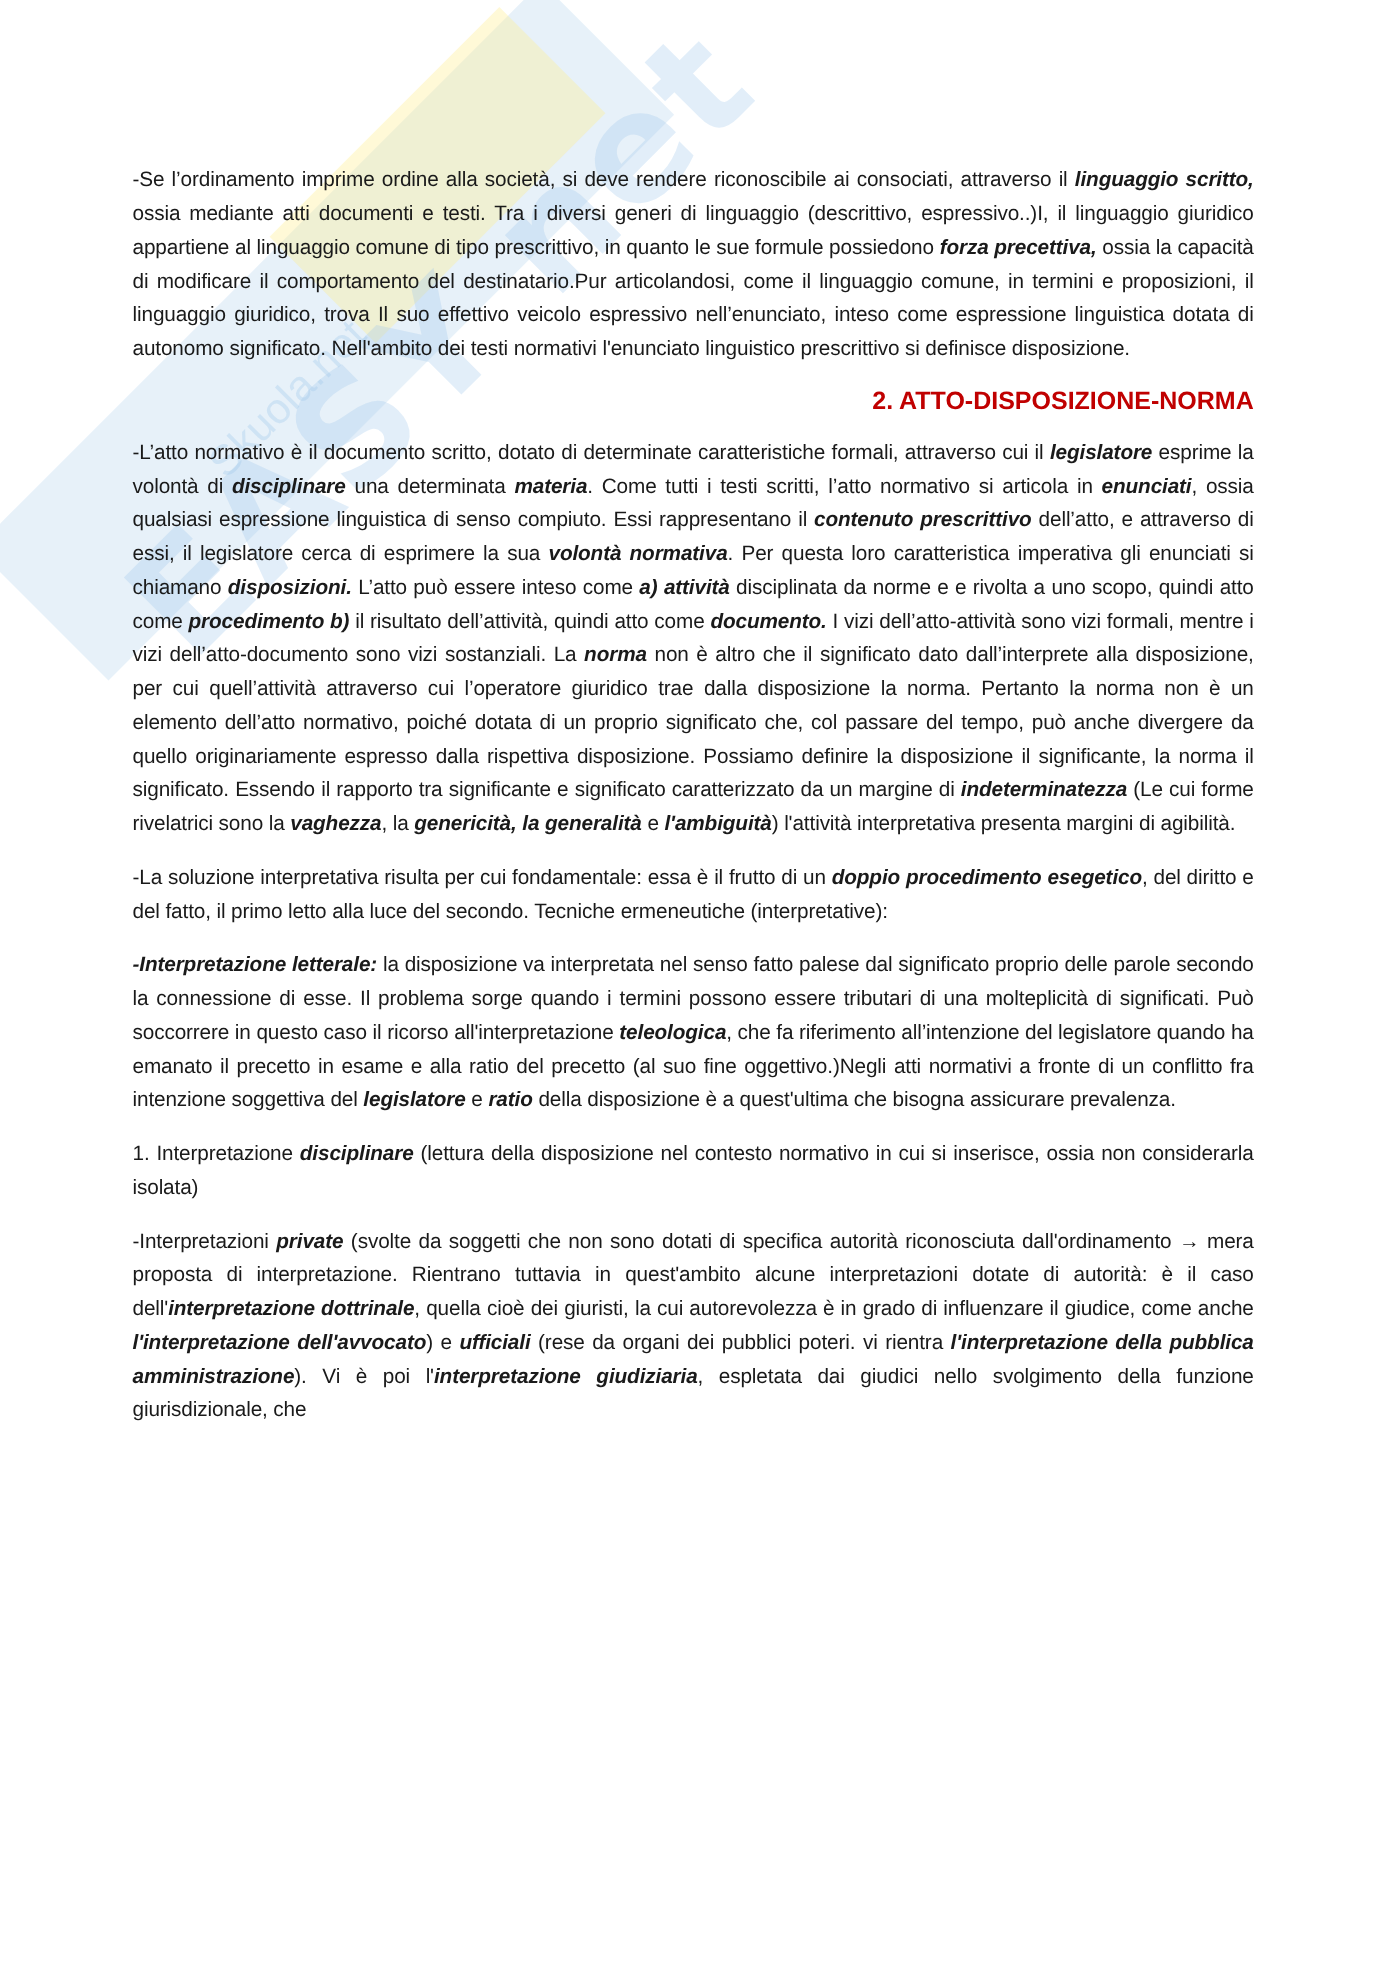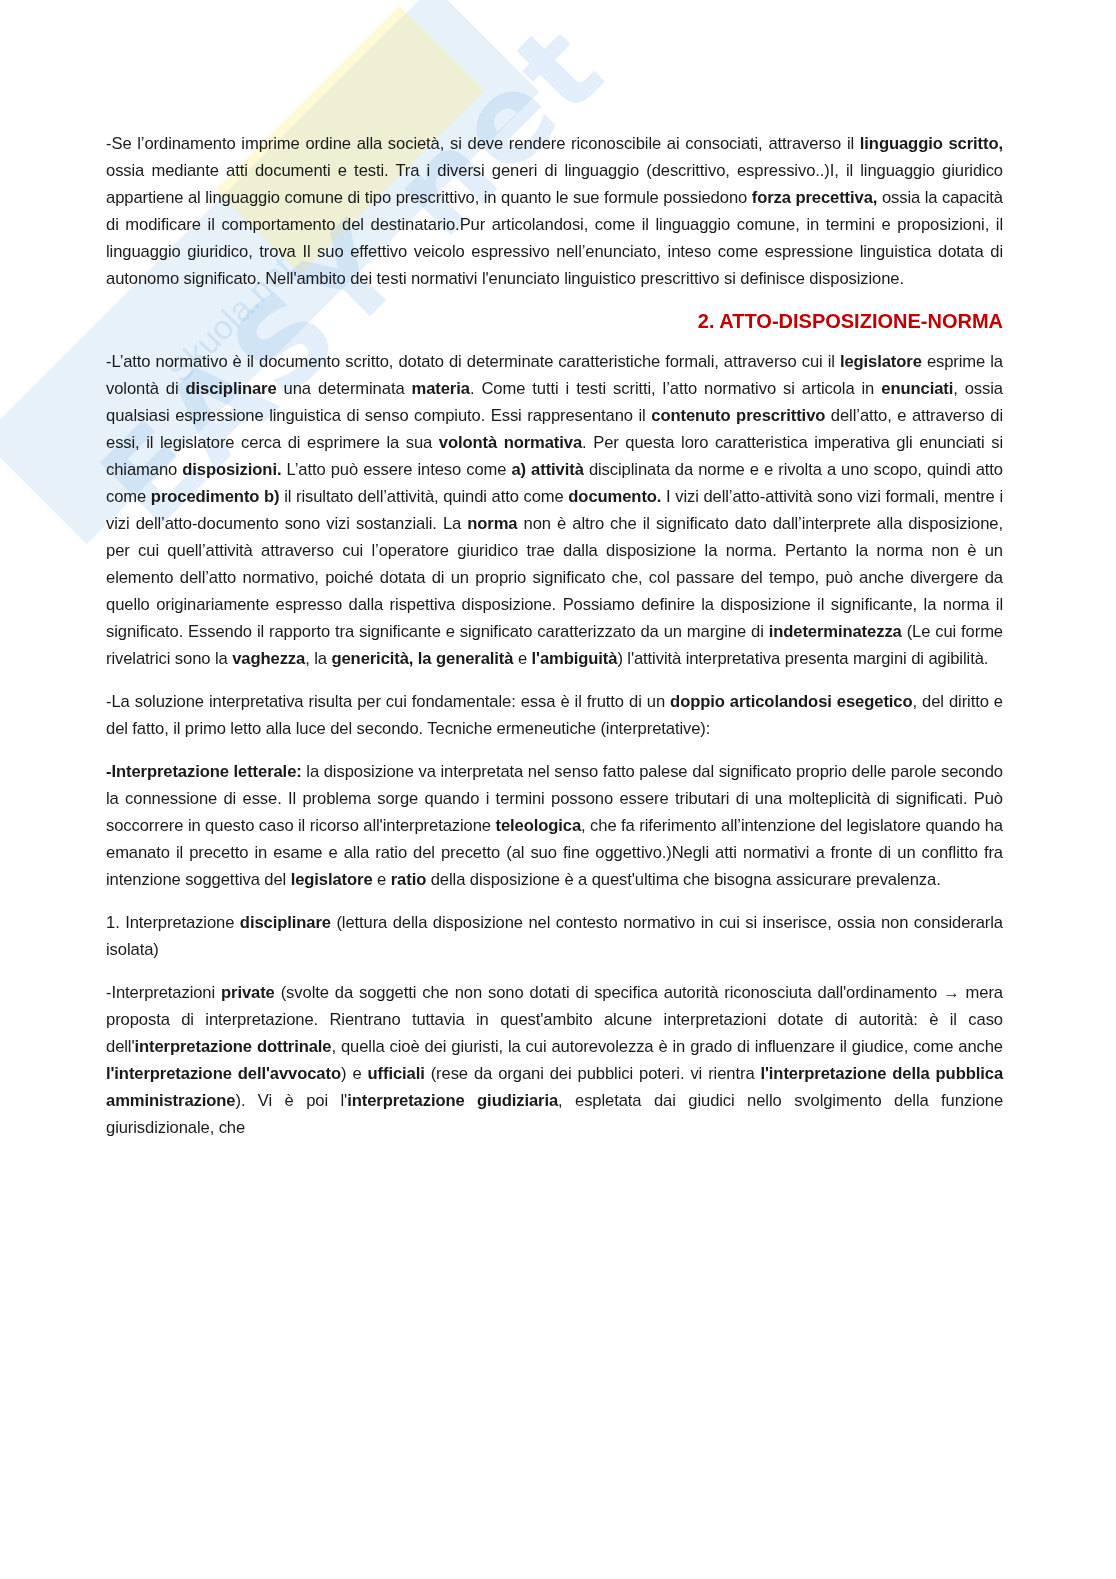--- a/index.html
+++ b/index.html
@@ -7,36 +7,36 @@
          font-family:"Liberation Sans", sans-serif; color:#1a1a1a; }
   .watermark { position:absolute; left:0; top:0; width:520px; height:520px; pointer-events:none; z-index:0; }
   .wm-band { position:absolute; background:rgba(170,205,235,0.28); transform:rotate(-45deg); transform-origin:center; }
   .wm-yellow { position:absolute; background:rgba(255,238,140,0.35); transform:rotate(-45deg); }
   .wm-letters { position:absolute; left:30px; top:205px; font-family:"DejaVu Sans", sans-serif; font-weight:bold;
                 font-size:120px; color:rgba(160,200,235,0.30); transform:rotate(-45deg); letter-spacing:4px; white-space:nowrap; }
   .wm-sub { position:absolute; left:150px; top:300px; font-size:34px; color:rgba(160,200,235,0.35);
             transform:rotate(-45deg); white-space:nowrap; }
   .page { position:absolute; left:106px; top:130px; width:897px; z-index:1; }
   p { margin:0 0 16px 0; font-size:16.6px; line-height:27px; text-align:justify; letter-spacing:-0.1px; }
-  p b { font-weight:bold; }
+  p b { font-weight:bold;font-style:italic; }
   h2 { margin:4px 0 14px 0; font-size:20px; line-height:26px; color:#c00000; font-weight:bold;text-align:right; }
 </style>
 </head>
 <body>
 
 <div class="watermark">
   <div class="wm-band" style="left:-60px; top:190px; width:640px; height:150px;"></div>
   <div class="wm-yellow" style="left:220px; top:80px; width:260px; height:120px;"></div>
   <div class="wm-letters">EASY net</div>
   <div class="wm-sub">Skuola.net</div>
 </div>
 
 <div class="page">
   <p><span>-Se l’ordinamento imprime ordine alla società, si deve rendere riconoscibile ai consociati, attraverso il </span><b>linguaggio scritto,</b><span> ossia mediante atti documenti e testi. Tra i diversi generi di linguaggio (descrittivo, espressivo..)I, il linguaggio giuridico appartiene al linguaggio comune di tipo prescrittivo, in quanto le sue formule possiedono </span><b>forza precettiva,</b><span> ossia la capacità di modificare il comportamento del destinatario.Pur articolandosi, come il linguaggio comune, in termini e proposizioni, il linguaggio giuridico, trova Il suo effettivo veicolo espressivo nell’enunciato, inteso come espressione linguistica dotata di autonomo significato. Nell'ambito dei testi normativi l'enunciato linguistico prescrittivo si definisce disposizione.</span></p>
 
   <h2>2. ATTO-DISPOSIZIONE-NORMA</h2>
 
   <p><span>-L’atto normativo è il documento scritto, dotato di determinate caratteristiche formali, attraverso cui il </span><b>legislatore</b><span> esprime la volontà di </span><b>disciplinare</b><span> una determinata </span><b>materia</b><span>. Come tutti i testi scritti, l’atto normativo si articola in </span><b>enunciati</b><span>, ossia qualsiasi espressione linguistica di senso compiuto. Essi rappresentano il </span><b>contenuto prescrittivo</b><span> dell’atto, e attraverso di essi, il legislatore cerca di esprimere la sua </span><b>volontà normativa</b><span>. Per questa loro caratteristica imperativa gli enunciati si chiamano </span><b>disposizioni.</b><span> L’atto può essere inteso come </span><b>a) attività</b><span> disciplinata da norme e e rivolta a uno scopo, quindi atto come </span><b>procedimento b)</b><span> il risultato dell’attività, quindi atto come </span><b>documento.</b><span> I vizi dell’atto-attività sono vizi formali, mentre i vizi dell’atto-documento sono vizi sostanziali. La </span><b>norma</b><span> non è altro che il significato dato dall’interprete alla disposizione, per cui quell’attività attraverso cui l’operatore giuridico trae dalla disposizione la norma. Pertanto la norma non è un elemento dell’atto normativo, poiché dotata di un proprio significato che, col passare del tempo, può anche divergere da quello originariamente espresso dalla rispettiva disposizione.  Possiamo definire la disposizione il significante, la norma il significato. Essendo il rapporto tra significante e significato caratterizzato da un margine di </span><b>indeterminatezza</b><span> (Le cui forme rivelatrici sono la </span><b>vaghezza</b><span>, la </span><b>genericità, la generalità</b><span> e </span><b>l'ambiguità</b><span>) l'attività interpretativa presenta margini di agibilità.</span></p>
-  <p><span>-La soluzione interpretativa risulta per cui fondamentale: essa è il frutto di un </span><b>doppio articolandosi esegetico</b><span>, del diritto e del fatto, il primo letto alla luce del secondo. Tecniche ermeneutiche (interpretative):</span></p>
+  <p><span>-La soluzione interpretativa risulta per cui fondamentale: essa è il frutto di un </span><b>doppio procedimento esegetico</b><span>, del diritto e del fatto, il primo letto alla luce del secondo. Tecniche ermeneutiche (interpretative):</span></p>
   <p><b>-Interpretazione letterale:</b><span> la disposizione va interpretata nel senso fatto palese dal significato proprio delle parole secondo la connessione di esse. Il problema sorge quando i termini possono essere tributari di una molteplicità di significati. Può soccorrere in questo caso il ricorso all'interpretazione </span><b>teleologica</b><span>, che fa riferimento all’intenzione del legislatore quando ha emanato il precetto in esame e alla ratio del precetto (al suo fine oggettivo.)Negli atti normativi a fronte di un conflitto fra intenzione soggettiva del </span><b>legislatore</b><span> e </span><b>ratio</b><span> della disposizione è a quest'ultima che bisogna assicurare prevalenza.</span></p>
   <p><span>1. Interpretazione </span><b>disciplinare</b><span> (lettura della disposizione nel contesto normativo in cui si inserisce, ossia non considerarla isolata)</span></p>
   <p><span>-Interpretazioni </span><b>private</b><span> (svolte da soggetti che non sono dotati di specifica autorità riconosciuta dall'ordinamento → mera proposta di interpretazione. Rientrano tuttavia in quest'ambito alcune interpretazioni dotate di autorità: è il caso dell'</span><b>interpretazione dottrinale</b><span>, quella cioè dei giuristi, la cui autorevolezza è in grado di influenzare il giudice, come anche </span><b>l'interpretazione dell'avvocato</b><span>) e </span><b>ufficiali</b><span> (rese da organi dei pubblici poteri. vi rientra </span><b>l'interpretazione della pubblica amministrazione</b><span>). Vi è poi l'</span><b>interpretazione giudiziaria</b><span>, espletata dai giudici nello svolgimento della funzione giurisdizionale, che</span></p>
 </div>
 
 </body></html>

